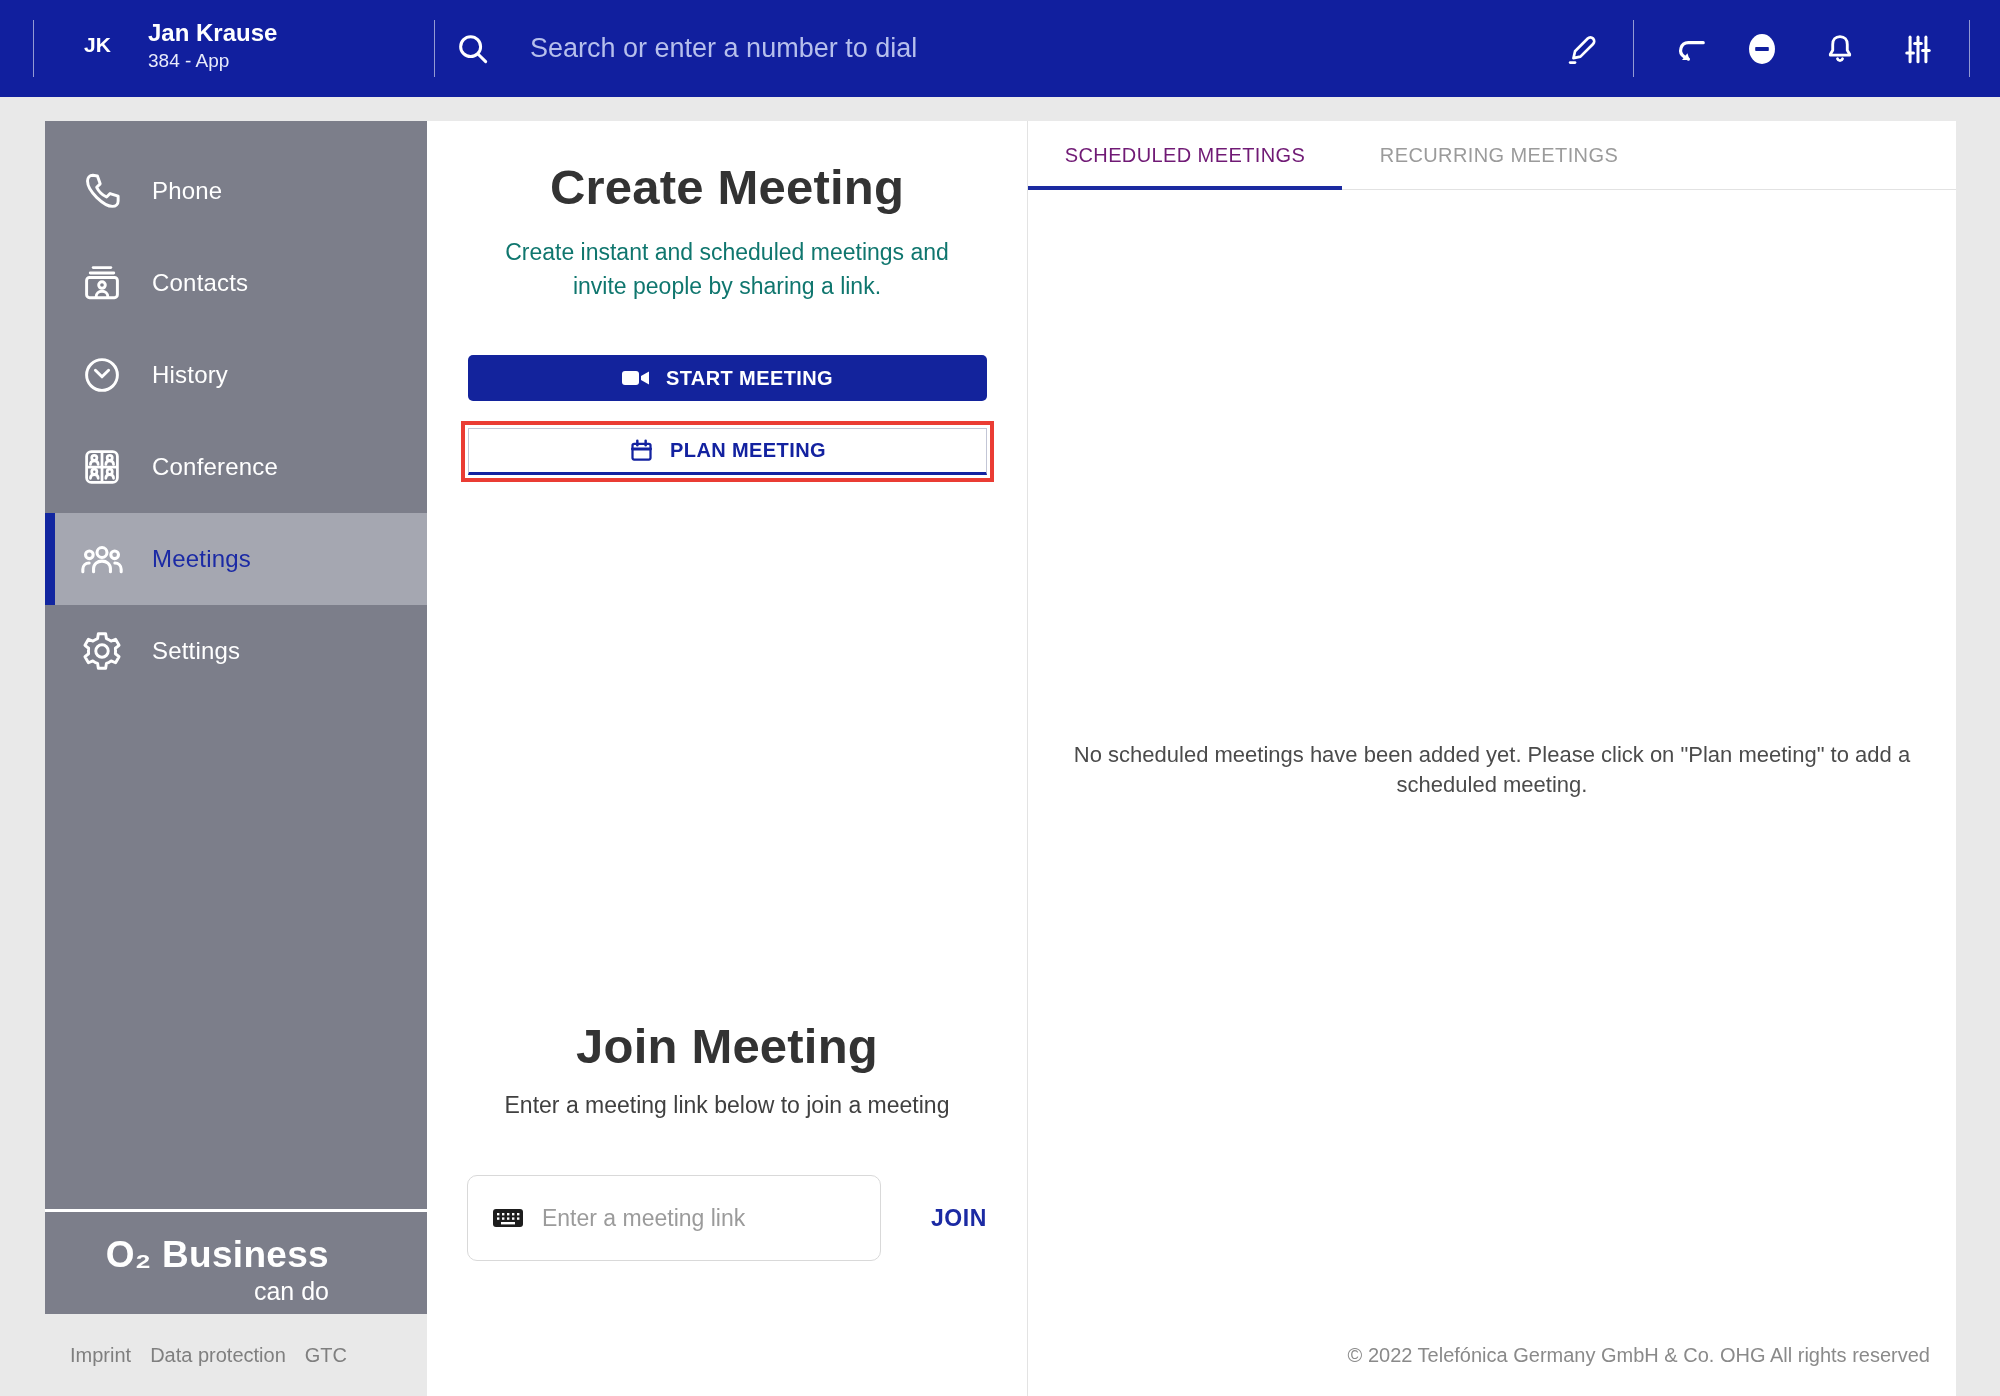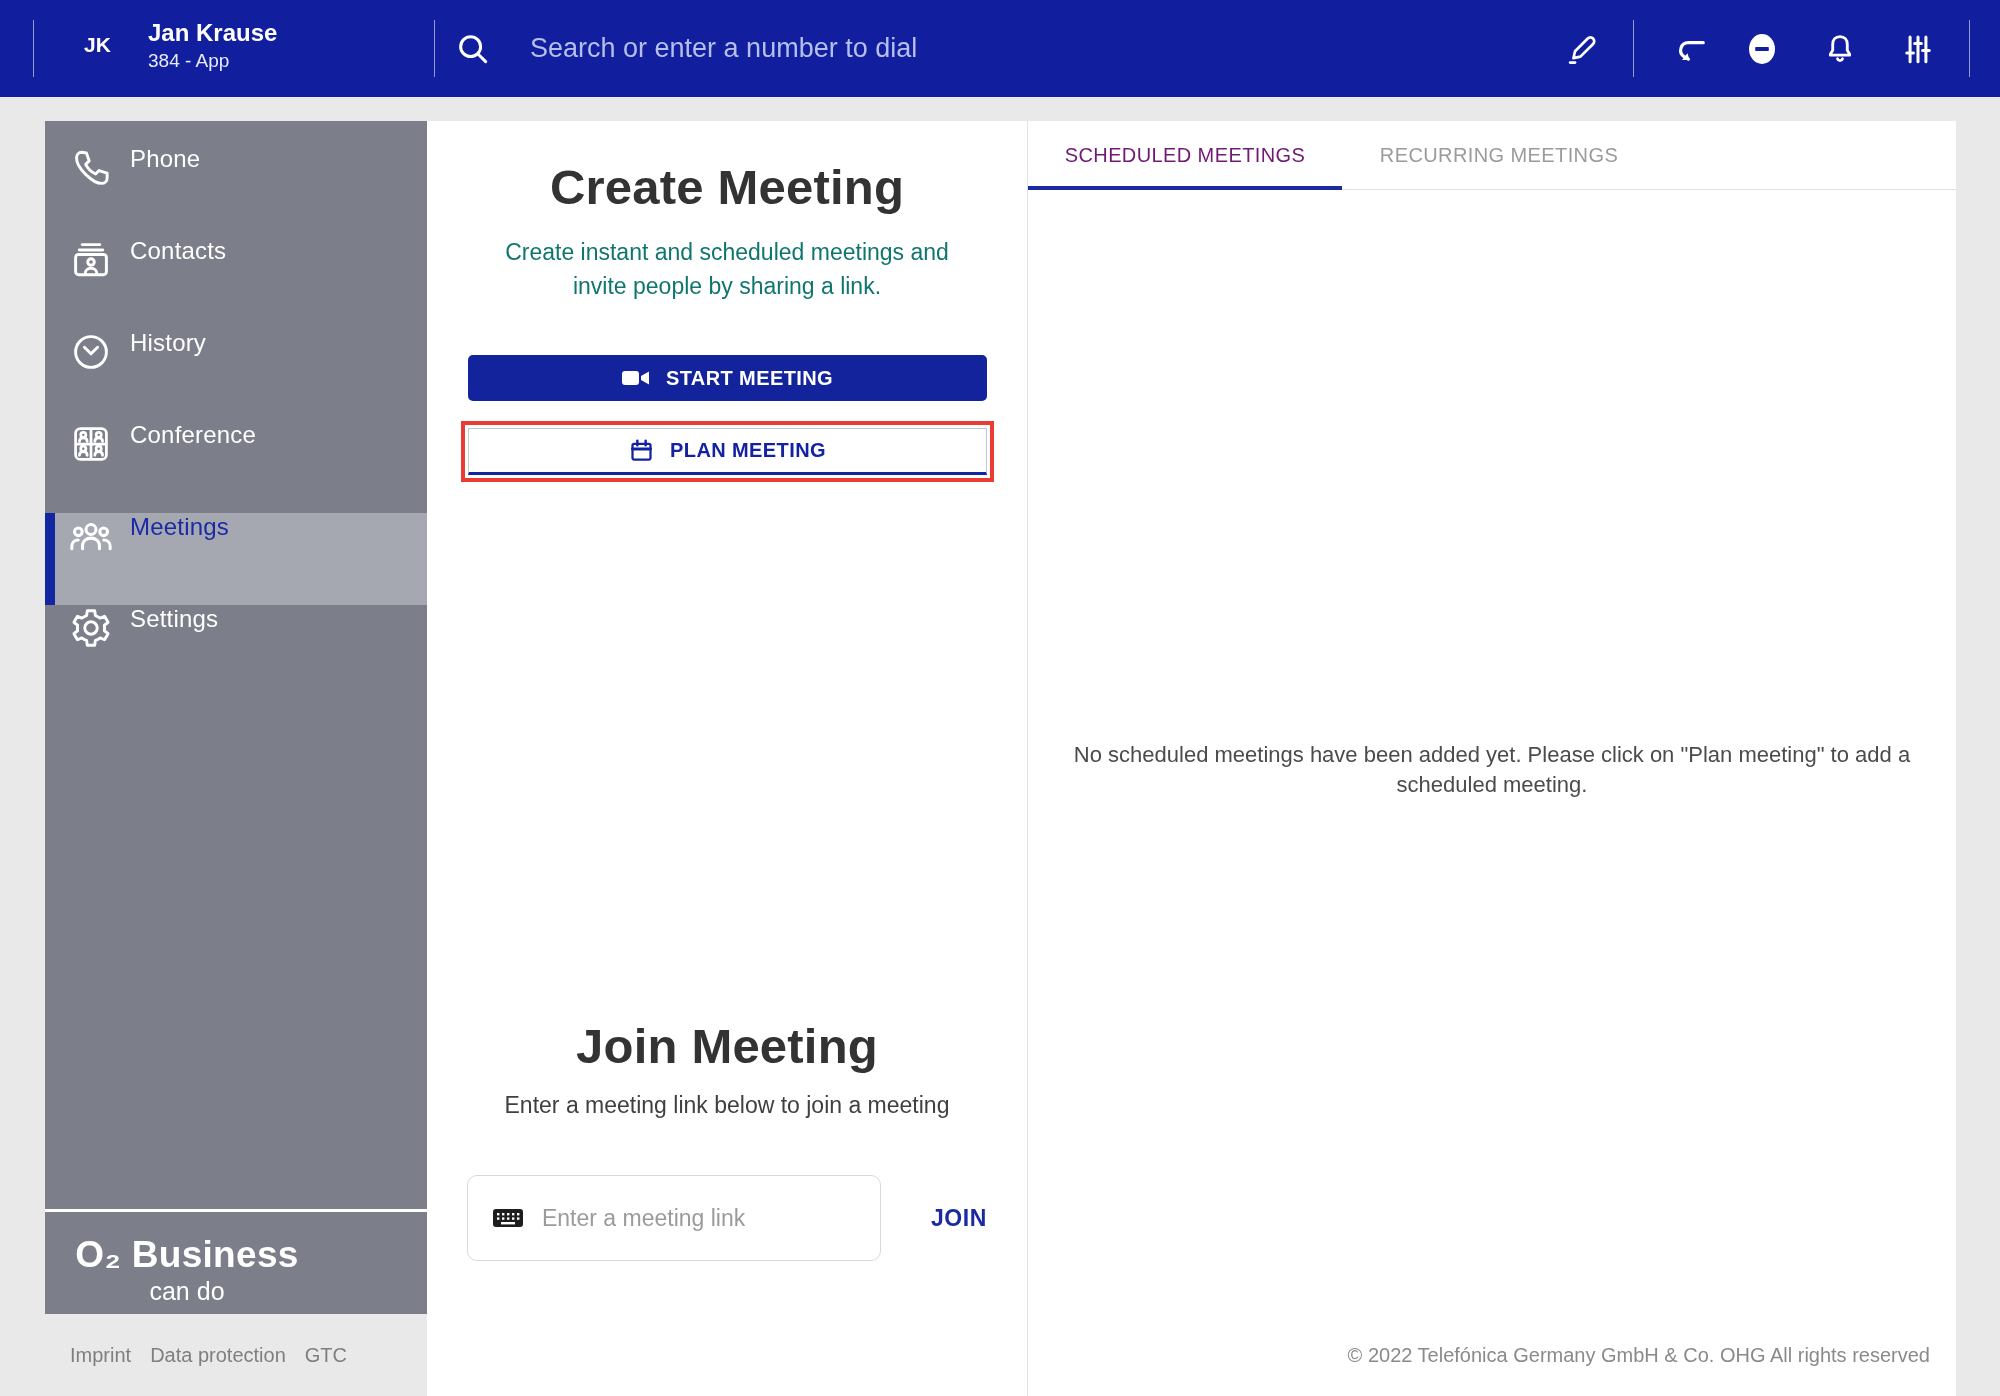--- a/index.html
+++ b/index.html
@@ -18,28 +18,28 @@
   .tb-search { position:absolute; left:450px; top:0; height:97px; width:700px; display:flex; align-items:center; gap:34px; cursor:text; }
   .tb-search svg { flex:0 0 auto; }
   .tb-placeholder { color:#b6bfec; font-size:27px; }
   .tb-actions { position:absolute; right:30px; top:0; height:97px; display:flex; align-items:center; }
   .tb-icon { width:38px; height:38px; display:flex; align-items:center; justify-content:center; cursor:pointer; }
   .tb-actions .vsep2 { width:1px; height:57px; background:rgba(255,255,255,.55); }
   .mL32{margin-left:32px;} .mL36{margin-left:36px;} .mL35{margin-left:35px;} .mL40{margin-left:40px;}
 
   
   .sidebar { position:absolute; left:45px; top:121px; width:382px; height:1088px; background:#7c7e8a; padding-top:24px; }
-  .side-item { position:relative; height:92px; display:flex; align-items:flex-start; padding-left:23px; gap:16px; color:#fff; cursor:pointer; }
+  .side-item { position:relative; height:92px; display:flex; align-items:center; padding-left:34px; gap:27px; color:#fff; cursor:pointer; }
   .side-item .lbl { font-size:24px; letter-spacing:.2px; }
   .side-item.active { background:#a5a7b1; }
   .side-item.active::before { content:""; position:absolute; left:0; top:0; bottom:0; width:10px; background:#1226a0; }
   .side-item.active .lbl { color:#1b2aa5; font-weight:400; }
   .icon46 { width:46px; height:46px; display:flex; align-items:center; justify-content:center; }
   .sidebar-logo { position:absolute; left:45px; top:1209px; width:382px; height:105px; background:#7c7e8a;
-                  border-top:3px solid #fff; color:#fff; text-align:center; padding:22px 98px 0 0; }
+                  border-top:3px solid #fff; color:#fff; text-align:right; padding:22px 98px 0 0; }
   .logo-main { font-size:37px; font-weight:700; letter-spacing:.3px; }
   .logo-sub  { font-size:25px; margin-top:1px; }
 
   
   .main { position:absolute; left:427px; top:121px; width:1529px; height:1363px; background:#fff; display:flex; }
   .create-col { width:600px; text-align:center; padding-top:38px; }
   .vdivider { width:1px; background:#e3e3e3; }
   .right-panel { flex:1; }
 
   .h-big { font-size:49px; color:#333; font-weight:600; letter-spacing:.2px; }

